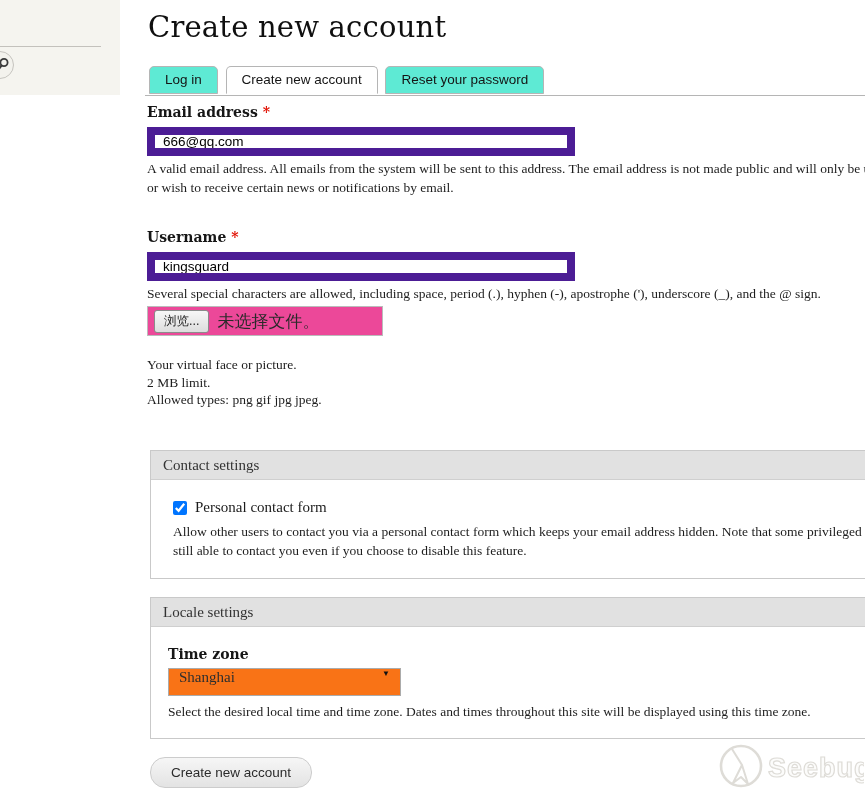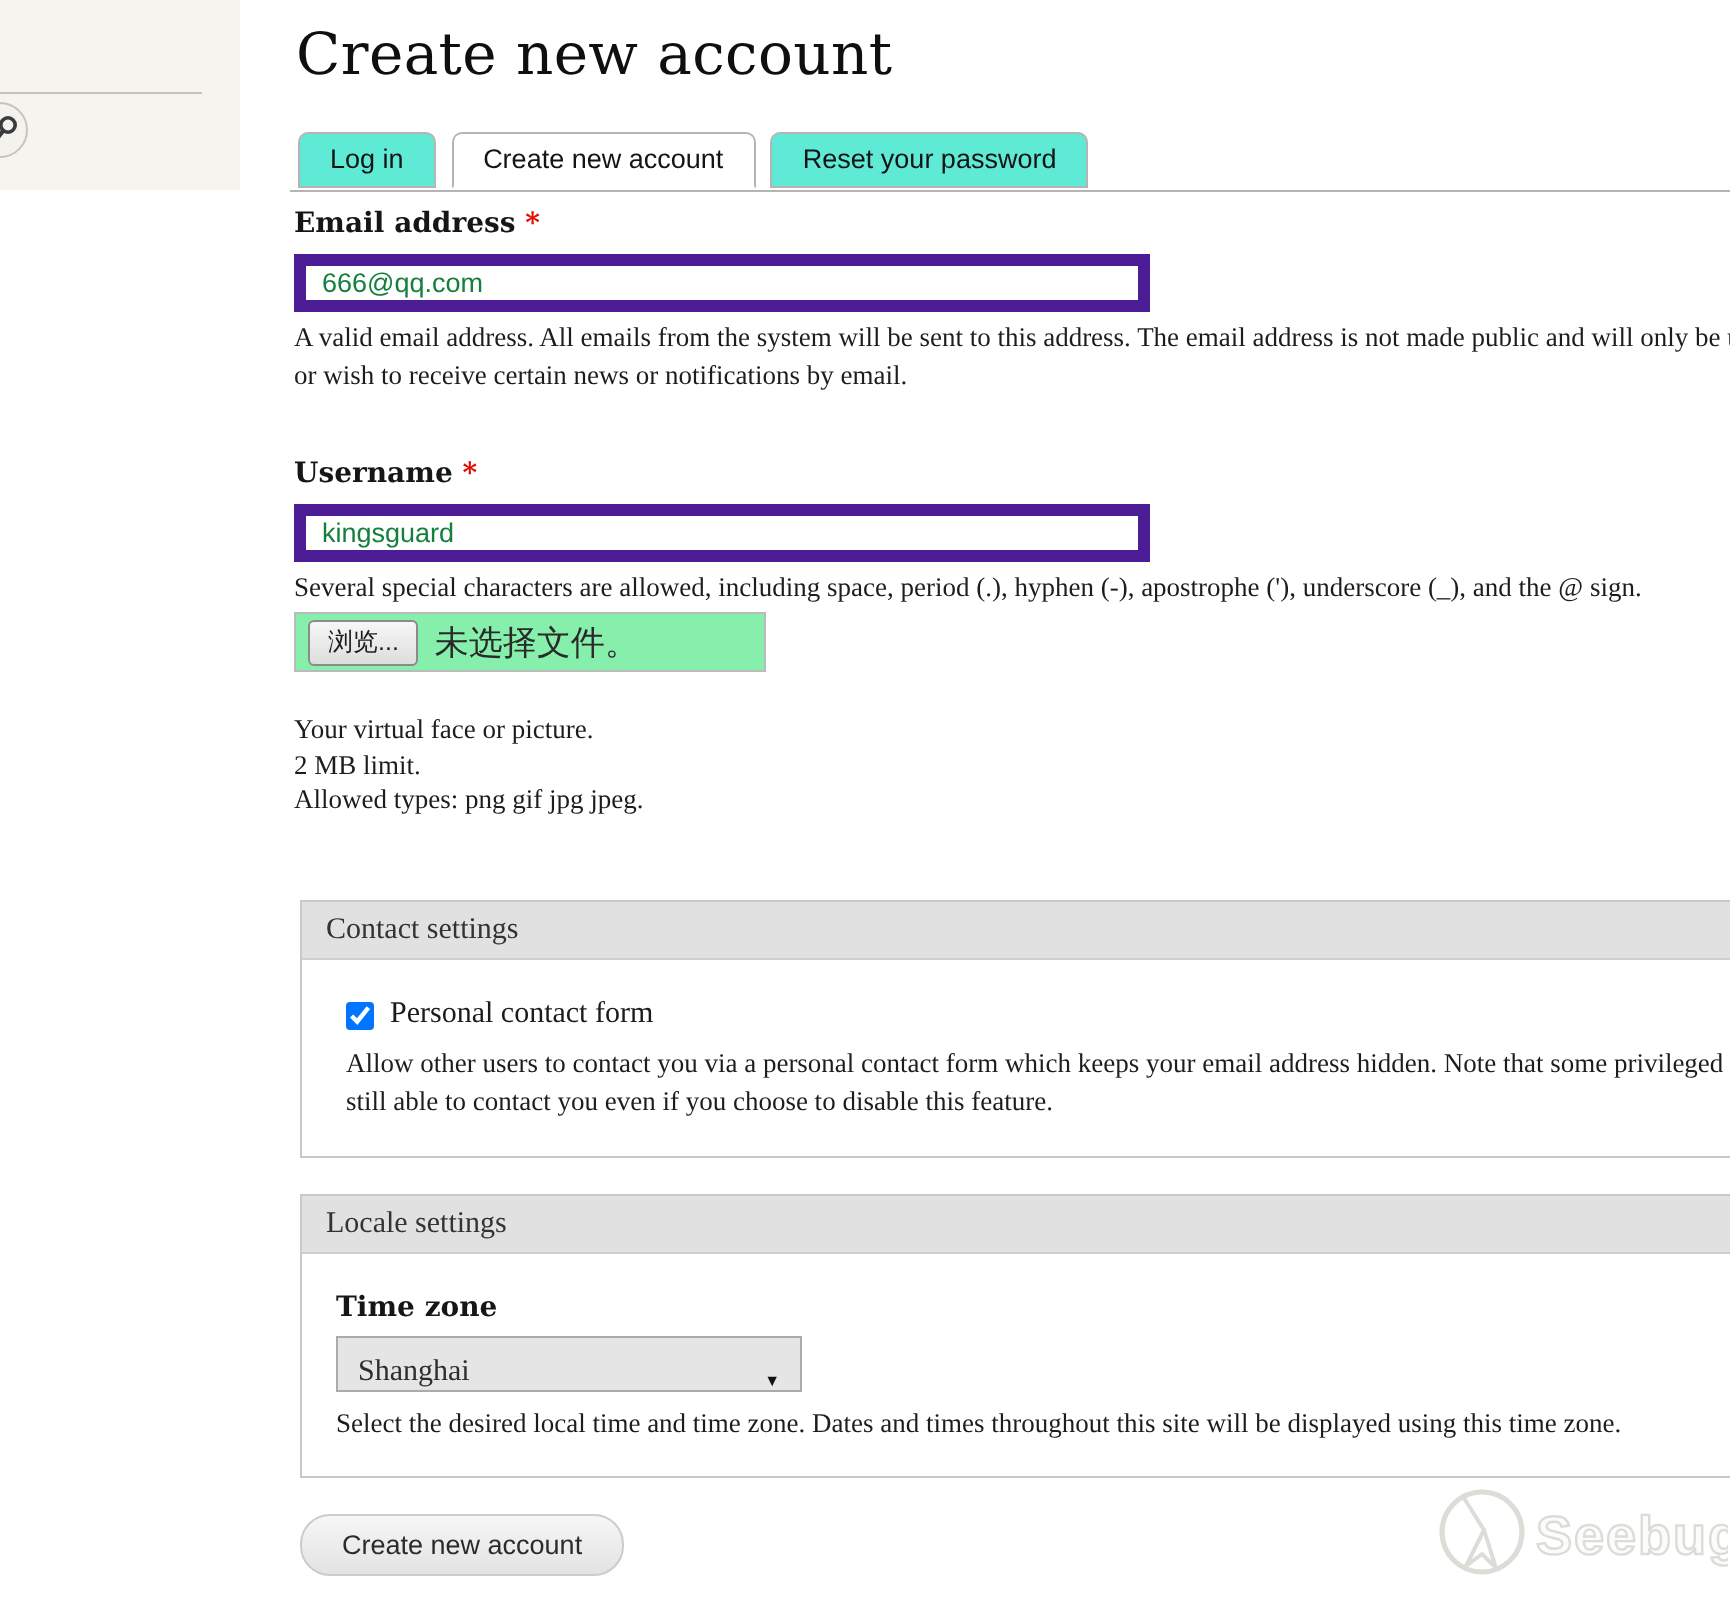--- a/index.html
+++ b/index.html
@@ -52,33 +52,33 @@
 
   
   .group { position: absolute; left: 147px; }
   .field-label {
     font-family: "DejaVu Serif", serif; font-weight: 700;
     font-size: 14px; color: #161616; margin-bottom: 7px;
   }
   .req { color: #e10e00; font-weight: 700; }
   .text-input {
     box-sizing: border-box; width: 428px; height: 29px;
-    border: 6px solid #4c1d95; background: #fff;
-    font-family: "Liberation Sans", sans-serif; font-size: 13.5px; color: #15803d;
+    border: 8px solid #4c1d95; background: #fff;
+    font-family: "Liberation Sans", sans-serif; font-size: 13.5px; color: #000000;
     padding: 2px 8px; outline: none;
   }
   .help {
     font-size: 13.5px; color: #1d1d1d; line-height: 18.5px; margin-top: 4px;
   }
   .nowrap { white-space: nowrap; display: block; }
 
   
   .file-box {
     box-sizing: border-box; width: 236px; height: 30px;
-    border: 1px solid #bbbbbb; background: #86efac;
+    border: 1px solid #bbbbbb; background: #ec4899;
     display: flex; align-items: center; padding-left: 6px;
   }
   .browse-btn {
     font-family: "Liberation Sans", sans-serif; font-size: 12.5px; color: #1c1c1c;
     background: linear-gradient(#f7f7f7, #dddddd);
     border: 1px solid #8b8b8b; border-radius: 3px;
     padding: 2px 9px; cursor: pointer;
   }
   .file-status {
     font-family: "Liberation Sans", sans-serif; font-size: 17px;
@@ -97,22 +97,22 @@
   }
   .fieldset-body { padding: 19px 20px 18px 22px; }
   .checkbox-row { display: flex; align-items: center; }
   .checkbox-row input { width: 14px; height: 14px; margin: 0 8px 0 0; }
   .checkbox-label { font-size: 15px; color: #1b1b1b; }
   .fieldset .help { margin-top: 7px; }
 
   
   .select-box {
     box-sizing: border-box; width: 233px; height: 28px;
-    border: 1px solid #ababab; background: #e5e5e5;
-    display: flex; align-items: flex-end; justify-content: space-between;
+    border: 1px solid #ababab; background: #f97316;
+    display: flex; align-items: flex-start; justify-content: space-between;
     padding: 0 10px; cursor: pointer; margin-top: 6px;
   }
   .select-value { font-size: 15px; color: #2e2e2e; }
   .select-arrow { font-size: 8px; color: #111; }
 
   
   #submit-btn {
     position: absolute; left: 150px; top: 757px;
     font-family: "Liberation Sans", sans-serif; font-size: 13.5px; color: #2b2b2b;
     background: linear-gradient(#f6f6f6, #e3e3e3);

